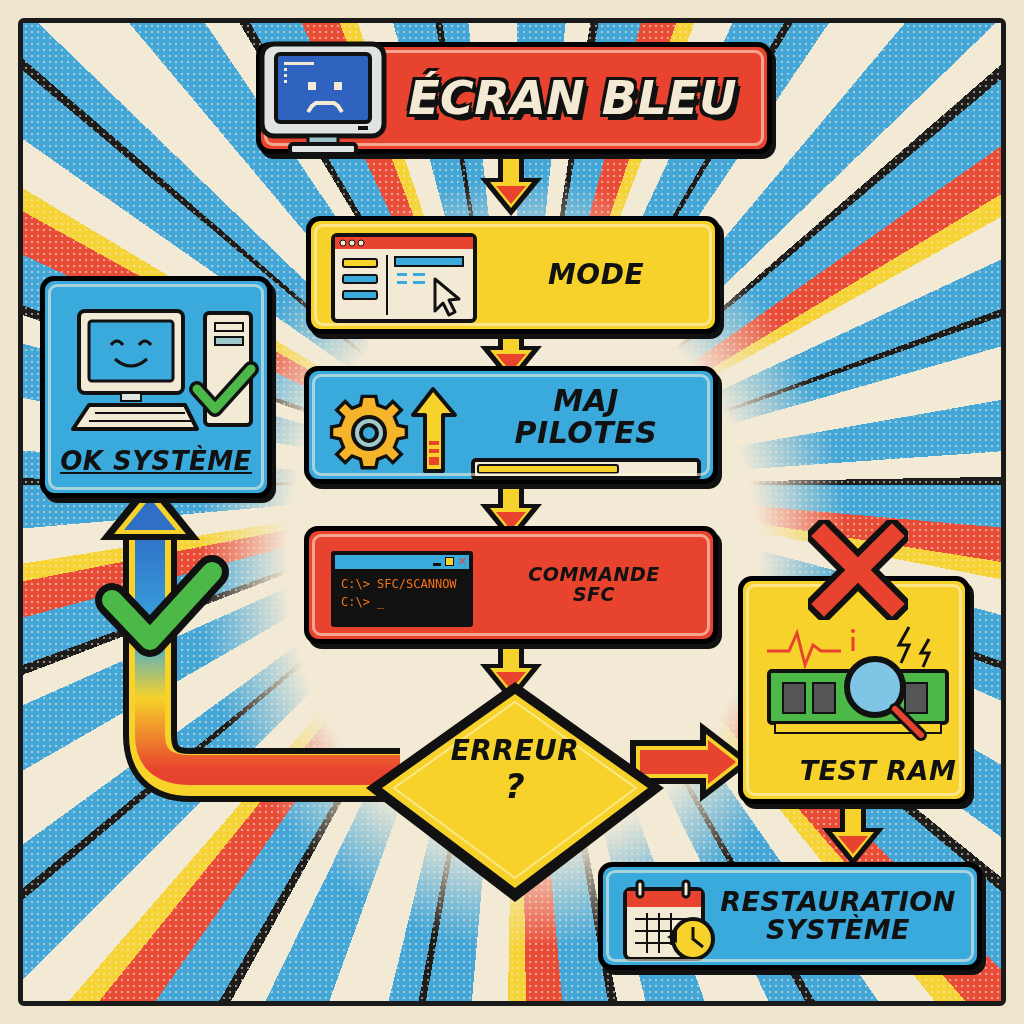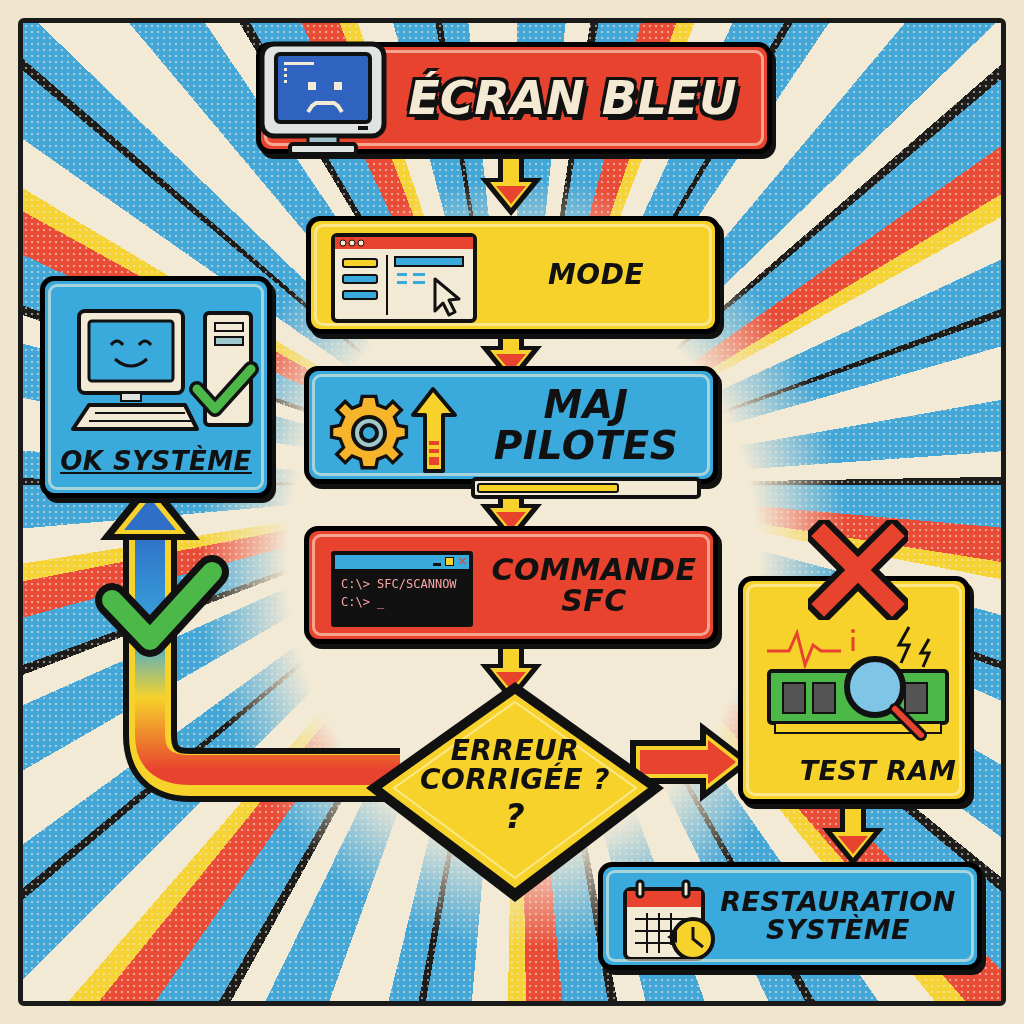--- a/index.html
+++ b/index.html
@@ -201,41 +201,41 @@
       <path d="M-8,-36 L8,-36 L10,-26 L20,-22 L28,-30 L38,-20 L30,-12 L34,-2 L44,0 L44,12 L34,14 L30,24 L38,32 L28,42 L20,34 L10,38 L8,48 L-8,48 L-10,38 L-20,34 L-28,42 L-38,32 L-30,24 L-34,14 L-44,12 L-44,0 L-34,-2 L-30,-12 L-38,-20 L-28,-30 L-20,-22 L-10,-26 Z" transform="translate(0,-6) scale(0.85)" fill="#f6b42b" stroke="#111" stroke-width="4"></path>
       <circle cx="0" cy="0" r="16" fill="#9fc9cc" stroke="#111" stroke-width="4"></circle>
       <circle cx="0" cy="0" r="8" fill="#3aa9dc" stroke="#111" stroke-width="4"></circle>
     </g>
     <polygon points="104,4 126,30 114,30 114,86 96,86 96,30 84,30" fill="#f6d22b" stroke="#111" stroke-width="4" stroke-linejoin="round"></polygon>
     <rect x="100" y="56" width="10" height="4" fill="#e8432e"></rect>
     <rect x="100" y="64" width="10" height="4" fill="#e8432e"></rect>
     <rect x="100" y="72" width="10" height="8" fill="#e8432e"></rect>
   </svg>
   <div style="position:absolute;left:170px;right:20px;top:14px;display:flex;flex-direction:column;align-items:center;gap:10px;">
-    <div class="label" style="font-size:39px;">MAJ PILOTES</div>
+    <div class="label" style="font-size:30px;">MAJ PILOTES</div>
     <div style="width:230px;height:22px;border:4px solid #111;border-radius:5px;background:#f3ead6;padding:2px;">
       <div style="width:65%;height:100%;background:#f6d22b;border:2px solid #111;border-radius:3px;"></div>
     </div>
   </div>
 </div>
 
 <div class="box red" id="sfc-box">
   <div style="position:absolute;left:22px;top:20px;width:142px;height:76px;border:4px solid #111;background:#111;border-radius:3px;overflow:hidden;">
     <div style="height:14px;background:#3aa9dc;position:relative;">
       <span style="position:absolute;right:28px;top:8px;width:8px;height:3px;background:#111;"></span>
       <span style="position:absolute;right:15px;top:2px;width:9px;height:9px;background:#f6d22b;border:1px solid #111;"></span>
       <span style="position:absolute;right:2px;top:1px;color:#e8432e;font:bold 11px 'DejaVu Sans',sans-serif;line-height:11px;">✕</span>
     </div>
-    <div style="padding:6px 6px;font:12px 'DejaVu Sans Mono',monospace;color:#fca5a5;line-height:18px;">
+    <div style="padding:6px 6px;font:12px 'DejaVu Sans Mono',monospace;color:#f97316;line-height:18px;">
       <div>C:\&gt; SFC/SCANNOW</div>
       <div>C:\&gt; _</div>
     </div>
   </div>
   <div class="text-slot">
-    <div class="label" style="font-size:30px;text-align:center;">
+    <div class="label" style="font-size:19px;text-align:center;">
       <div>COMMANDE</div>
       <div>SFC</div>
     </div>
   </div>
 </div>
 
 <div class="box blue" id="ok-box">
   <svg style="position:absolute;left:20px;top:20px;" width="200" height="140" viewBox="0 0 200 140">
     <rect x="14" y="10" width="104" height="82" rx="6" fill="#f3ead6" stroke="#111" stroke-width="4"></rect>
     <rect x="24" y="20" width="84" height="60" rx="3" fill="#3aa9dc" stroke="#111" stroke-width="3"></rect>
@@ -310,17 +310,16 @@
 
 <div class="diamond-wrap">
   <svg width="310" height="230" viewBox="0 0 310 230" style="position:absolute;left:0;top:0;">
     <polygon points="155,6 304,112 155,226 6,112" fill="#111"></polygon>
     <polygon points="155,18 288,112 155,212 22,112" fill="#f6d22b"></polygon>
     <polygon points="155,26 276,112 155,202 34,112" fill="none" stroke="#fff6c8" stroke-width="2" opacity="0.6"></polygon>
   </svg>
   <div style="position:absolute;left:0;right:0;top:60px;text-align:center;">
     <div class="label" style="font-size:28px;">
       <div>ERREUR</div>
-      <div>CORRIGÉE ?</div>
       <div style="font-size:34px;margin-top:4px;">?</div>
     </div>
   </div>
 </div>
 
 </body></html>

